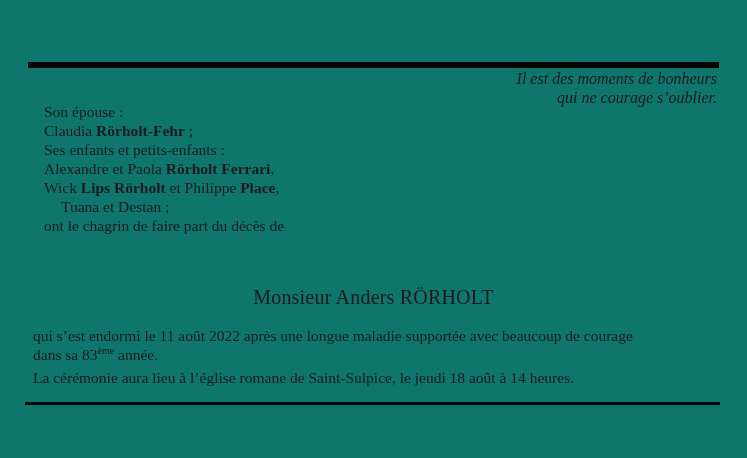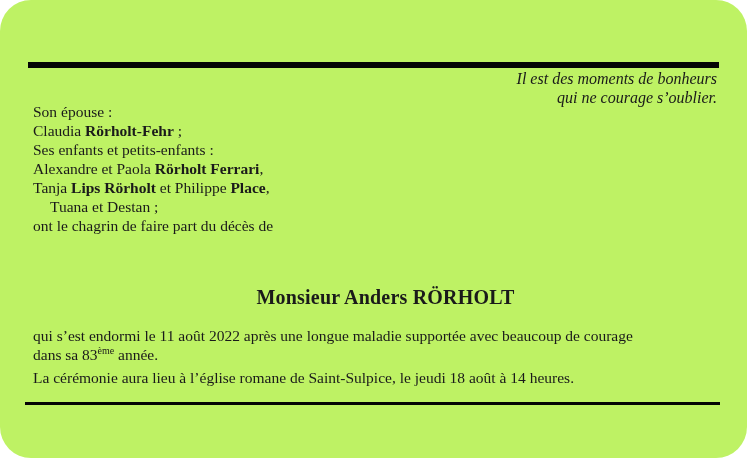--- a/index.html
+++ b/index.html
@@ -4,25 +4,24 @@
 <style>
   html, body {
     margin: 0;
     padding: 0;
     background: #ffffff;
   }
   .page {
     position: relative;
     width: 747px;
     height: 458px;
-    background: #bef264;
+    background: #0f766e;
     font-family: "Liberation Serif", "DejaVu Serif", serif;
     color: #1a1a1a;
     overflow: hidden;
-    border-radius: 31px;
   }
   .top-rule {
     position: absolute;
     left: 28px;
     top: 62px;
     width: 691px;
     height: 6px;
     background: #050505;
   }
   .quote {
@@ -37,35 +36,36 @@
   }
   .family {
     position: absolute;
     left: 33px;
     top: 102px;
     font-size: 15.5px;
     line-height: 19px;
   }
   .family .line {
     white-space: nowrap;
+    margin-left: 11px;
   }
   .family .indent {
     padding-left: 17px;
   }
   .bold {
     font-weight: bold;
   }
   .title {
     position: absolute;
-    left: 40px;
+    left: 28px;
     top: 286px;
     width: 691px;
     text-align: center;
     font-size: 20px;
-    font-weight: bold;
+    font-weight: normal;
     letter-spacing: 0.2px;
   }
   .details {
     position: absolute;
     left: 33px;
     top: 326px;
     width: 692px;
     font-size: 15.5px;
     line-height: 19px;
   }
@@ -99,21 +99,21 @@
   <div class="quote">
     <div>Il est des moments de bonheurs</div>
     <div>qui ne courage s’oublier.</div>
   </div>
 
   <div class="family">
     <div class="line">Son épouse :</div>
     <div class="line"><span>Claudia </span><span class="bold">Rörholt-Fehr</span><span> ;</span></div>
     <div class="line">Ses enfants et petits-enfants :</div>
     <div class="line"><span>Alexandre et Paola </span><span class="bold">Rörholt Ferrari</span><span>,</span></div>
-    <div class="line"><span>Tanja </span><span class="bold">Lips Rörholt</span><span> et Philippe </span><span class="bold">Place</span><span>,</span></div>
+    <div class="line"><span>Wick </span><span class="bold">Lips Rörholt</span><span> et Philippe </span><span class="bold">Place</span><span>,</span></div>
     <div class="line indent">Tuana et Destan ;</div>
     <div class="line">ont le chagrin de faire part du décès de</div>
   </div>
 
   <div class="title">Monsieur Anders RÖRHOLT</div>
 
   <div class="details">
     <p class="death-para"><span>qui s’est endormi le 11 août 2022 après une longue maladie supportée avec beaucoup de courage</span><br><span>dans sa 83</span><sup class="ord">ème</sup><span> année.</span></p>
     <p>La cérémonie aura lieu à l’église romane de Saint-Sulpice, le jeudi 18 août à 14 heures.</p>
   </div>

